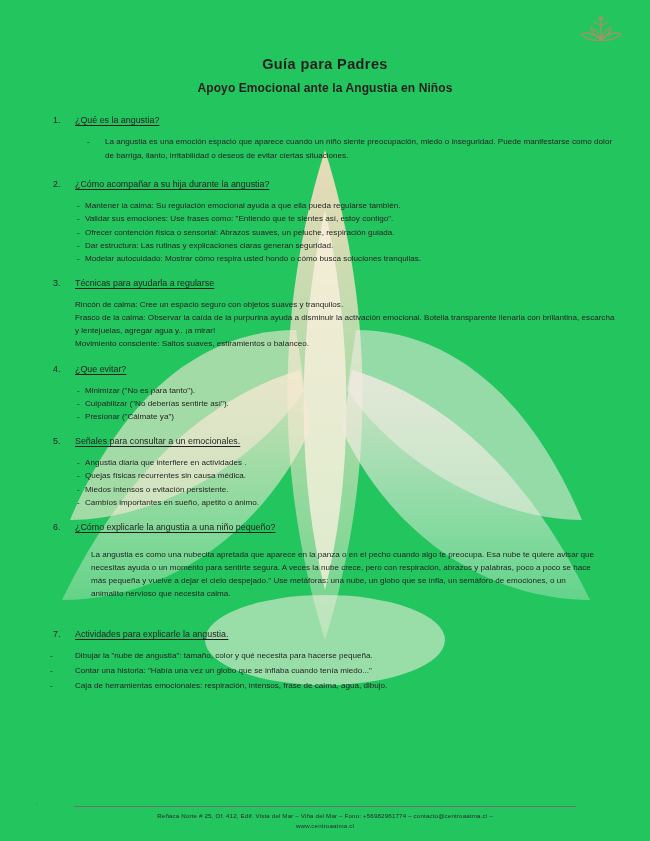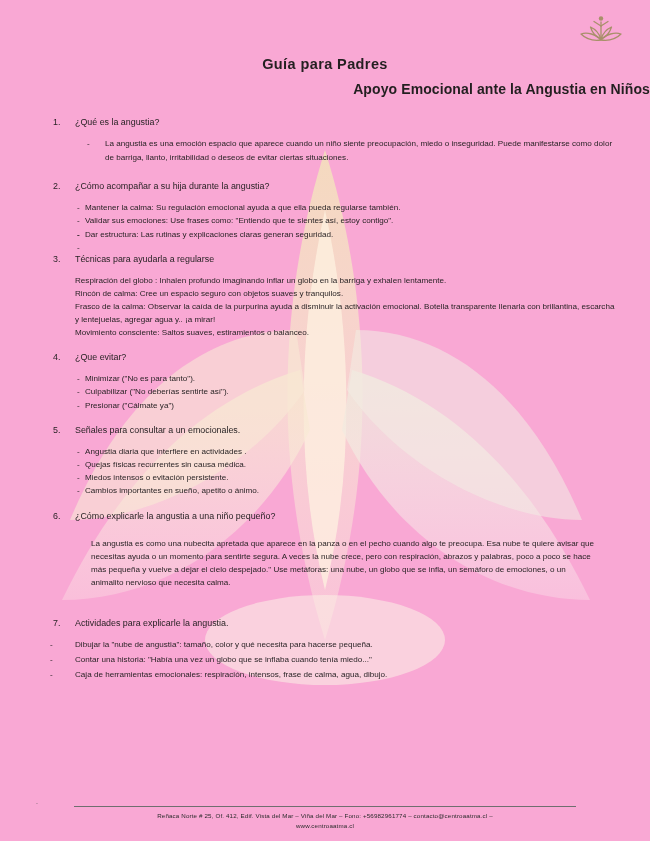--- a/index.html
+++ b/index.html
@@ -9,21 +9,21 @@
   }
   body {
     font-family: "Liberation Sans", sans-serif;
     color: #231f20;
   }
   .page {
     position: relative;
     width: 650px;
     height: 841px;
     overflow: hidden;
-    background: #f9a8d4;
+    background: #22c55e;
   }
   
   .watermark {
     position: absolute;
     left: 0; top: 0;
     width: 650px; height: 841px;
     z-index: 0;
     pointer-events: none;
   }
   
@@ -42,22 +42,22 @@
   }
   .doc-title {
     text-align: center;
     font-size: 14.5px;
     font-weight: bold;
     letter-spacing: 0.4px;
     margin: 0;
     padding-top: 56px;
   }
   .doc-subtitle {
-    text-align: right;
-    font-size: 14px;
+    text-align: center;
+    font-size: 12px;
     font-weight: bold;
     margin: 0;
     padding-top: 9px;
     letter-spacing: 0.1px;
   }
   .sections {
     margin-top: 20px;
   }
   .section {
     position: relative;
@@ -70,20 +70,21 @@
     font-size: 8.9px;
     margin-bottom: 10px;
   }
   .sec-num {
     position: absolute;
     left: -22px;
     top: 0;
     font-size: 8.9px;
   }
   .sec-title {
+    text-decoration: underline;
     text-underline-offset: 2px;
   }
   .body-block {
     font-size: 8.1px;
     line-height: 1.62;
   }
   .body-block p {
     margin: 16px;
   }
   
@@ -258,40 +259,41 @@
           <li>
             <span class="dash">-</span>
             <span>Mantener la calma: Su regulación emocional ayuda a que ella pueda regularse también.</span>
           </li>
           <li>
             <span class="dash">-</span>
             <span>Validar sus emociones: Use frases como: "Entiendo que te sientes así, estoy contigo".</span>
           </li>
           <li>
             <span class="dash">-</span>
+            <span>Ofrecer contención física o sensorial: Abrazos suaves, un peluche, respiración guiada.</span>
           </li>
           <li>
             <span class="dash">-</span>
             <span>Dar estructura: Las rutinas y explicaciones claras generan seguridad.</span>
           </li>
           <li>
             <span class="dash">-</span>
+            <span>Modelar autocuidado: Mostrar cómo respira usted hondo o cómo busca soluciones tranquilas.</span>
           </li>
         </ul>
       </div>
 
       <div class="gap-md"></div>
 
       <div class="section">
         <div class="sec-head">
           <span class="sec-num">3.</span>
           <span class="sec-title">Técnicas para ayudarla a regularse</span>
         </div>
         <div class="body-block plain-lines">
-          <p>Respiración del globo : Inhalen profundo imaginando inflar un globo en la barriga y exhalen lentamente.</p>
           <p>Rincón de calma: Cree un espacio seguro con objetos suaves y tranquilos.</p>
           <p>Frasco de la calma: Observar la caída de la purpurina ayuda a disminuir la activación emocional. Botella transparente llenarla con brillantina, escarcha y lentejuelas, agregar agua y.. ¡a mirar!</p>
           <p>Movimiento consciente: Saltos suaves, estiramientos o balanceo.</p>
         </div>
       </div>
 
       <div class="gap-md"></div>
 
       <div class="section">
         <div class="sec-head">

